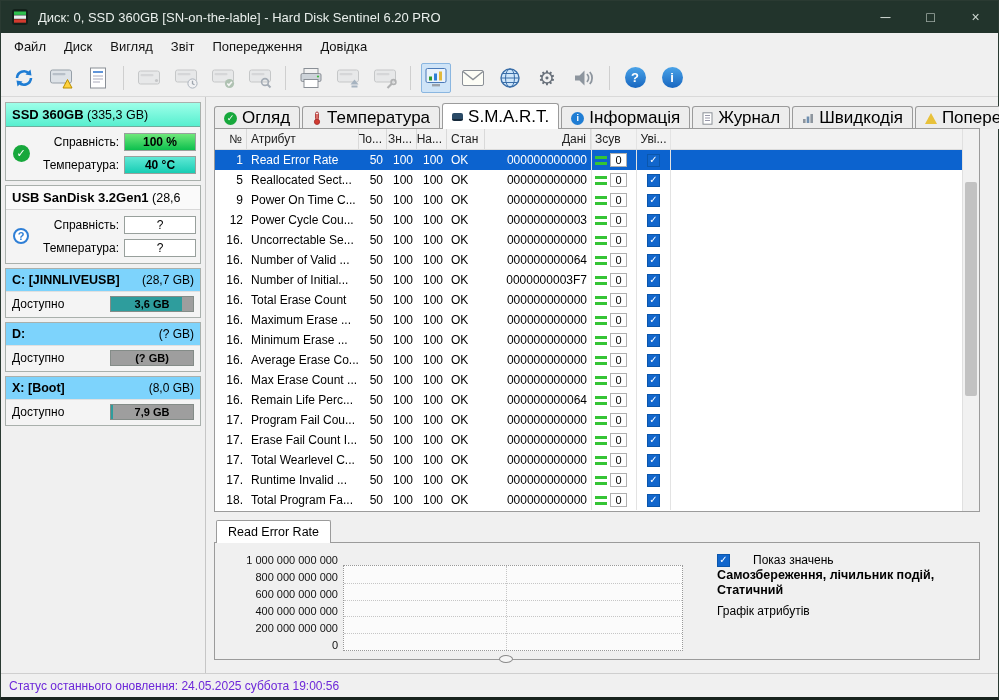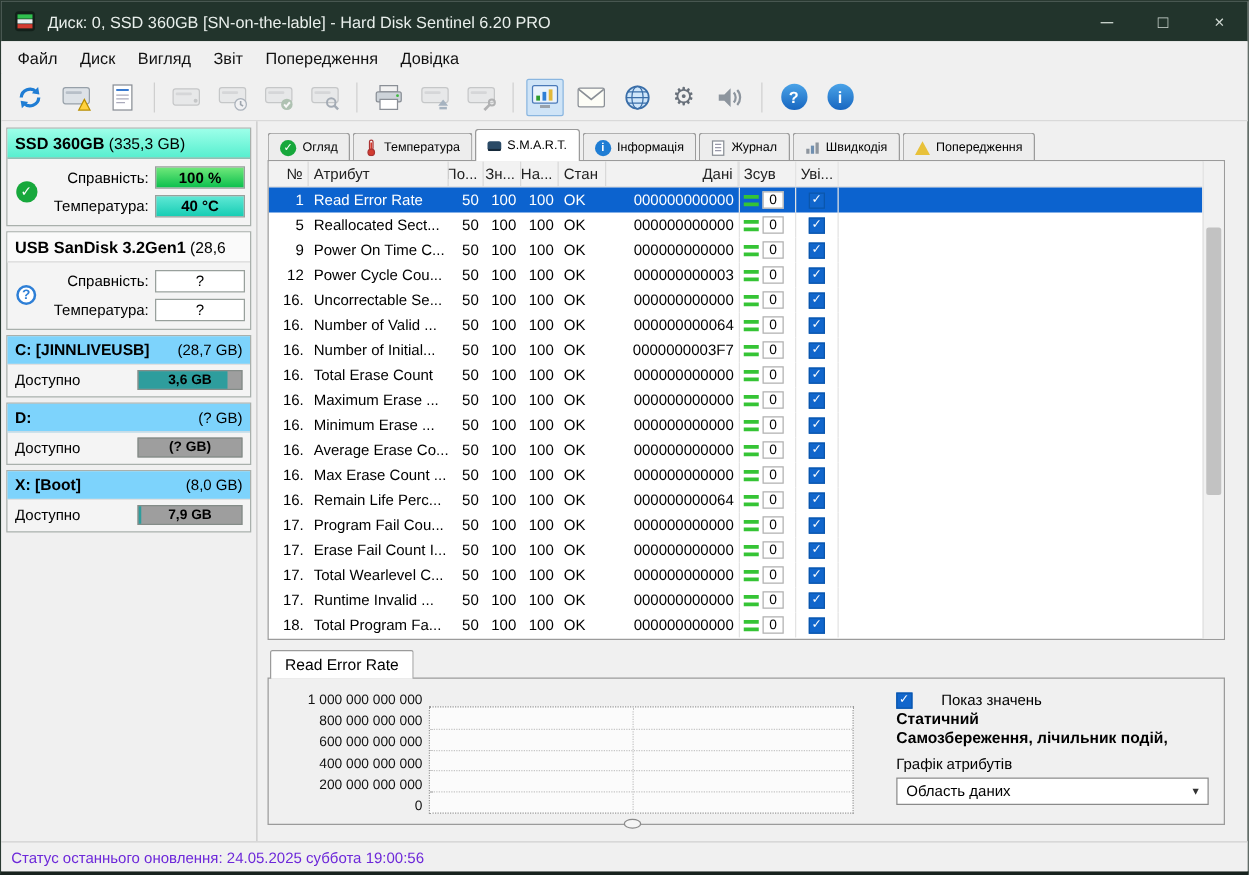--- a/index.html
+++ b/index.html
@@ -51,21 +51,21 @@
   .vol-size { margin-left:auto; font-size:12px; }
   .vol-row { display:flex; align-items:center; padding:4px 6px 5px 6px; }
   .vol-label { font-size:12px; }
   .vol-bar { margin-left:auto; width:84px; height:16px; border:1px solid #848c88; background:#9e9e9e; position:relative; }
   .vol-fill { position:absolute; left:0; top:0; bottom:0; }
   .vol-text { position:absolute; inset:0; display:flex; align-items:center; justify-content:center; font-size:11px; font-weight:bold; color:#000; }
 
   
   .main { flex:1; display:flex; flex-direction:column; padding:6px 18px 0 8px; min-width:0; }
   .tabbar { display:flex; align-items:flex-end; height:26px; }
-  .tab { display:flex; align-items:center; gap:5px; padding:0 9px; font-size:10px; border:1px solid #9b9b9b; border-bottom:none; background:#ededed; margin-right:2px; border-radius:3px 3px 0 0; height:23px; white-space:nowrap; }
+  .tab { display:flex; align-items:center; gap:5px; padding:0 9px; font-size:17px; border:1px solid #9b9b9b; border-bottom:none; background:#ededed; margin-right:2px; border-radius:3px 3px 0 0; height:23px; white-space:nowrap; }
   .tab.active { background:#fff; height:26px; position:relative; z-index:2; }
   .ti-check { width:13px; height:13px; border-radius:50%; background:#17a83c; color:#fff; font-size:9px; display:flex; align-items:center; justify-content:center; }
   .ti-check::after { content:"✓"; }
   .ti-info { width:13px; height:13px; border-radius:50%; background:#1f7dd4; color:#fff; font-size:9px; font-weight:bold; display:flex; align-items:center; justify-content:center; }
   .ti-info::after { content:"i"; }
   .ti-smart { width:11px; height:8px; border-radius:2px; background:#2a4a66; border-bottom:2px solid #16293a; }
   .ti-warn { width:0; height:0; border-left:6px solid transparent; border-right:6px solid transparent; border-bottom:11px solid #e8c13a; }
 
   
   .tbl-wrap { border:1px solid #9b9b9b; background:#fff; height:384px; position:relative; z-index:1; margin-top:-1px; flex:0 0 auto; }
@@ -780,27 +780,23 @@
               <div class="gl gl4"></div>
               <div class="vl"></div>
               <div class="handle"></div>
             </div>
           </div>
           <div class="bp-controls">
             <label class="chk-row">
               <span class="chk"></span>
               <span>Показ значень</span>
             </label>
+            <div class="bold-line">Самозбереження, лічильник подій,</div>
             <div class="bold-line">Статичний</div>
-            <div class="bold-line">Самозбереження, лічильник подій,</div>
             <div class="ctl-label">Графік атрибутів</div>
-            <div class="combo">
-              <span>Область даних</span>
-              <span class="combo-arrow"></span>
-            </div>
           </div>
         </div>
       </div>
 
     </div>
   </div>
 
   <div class="statusbar">
     <span>Статус останнього оновлення: 24.05.2025 суббота 19:00:56</span>
   </div>

